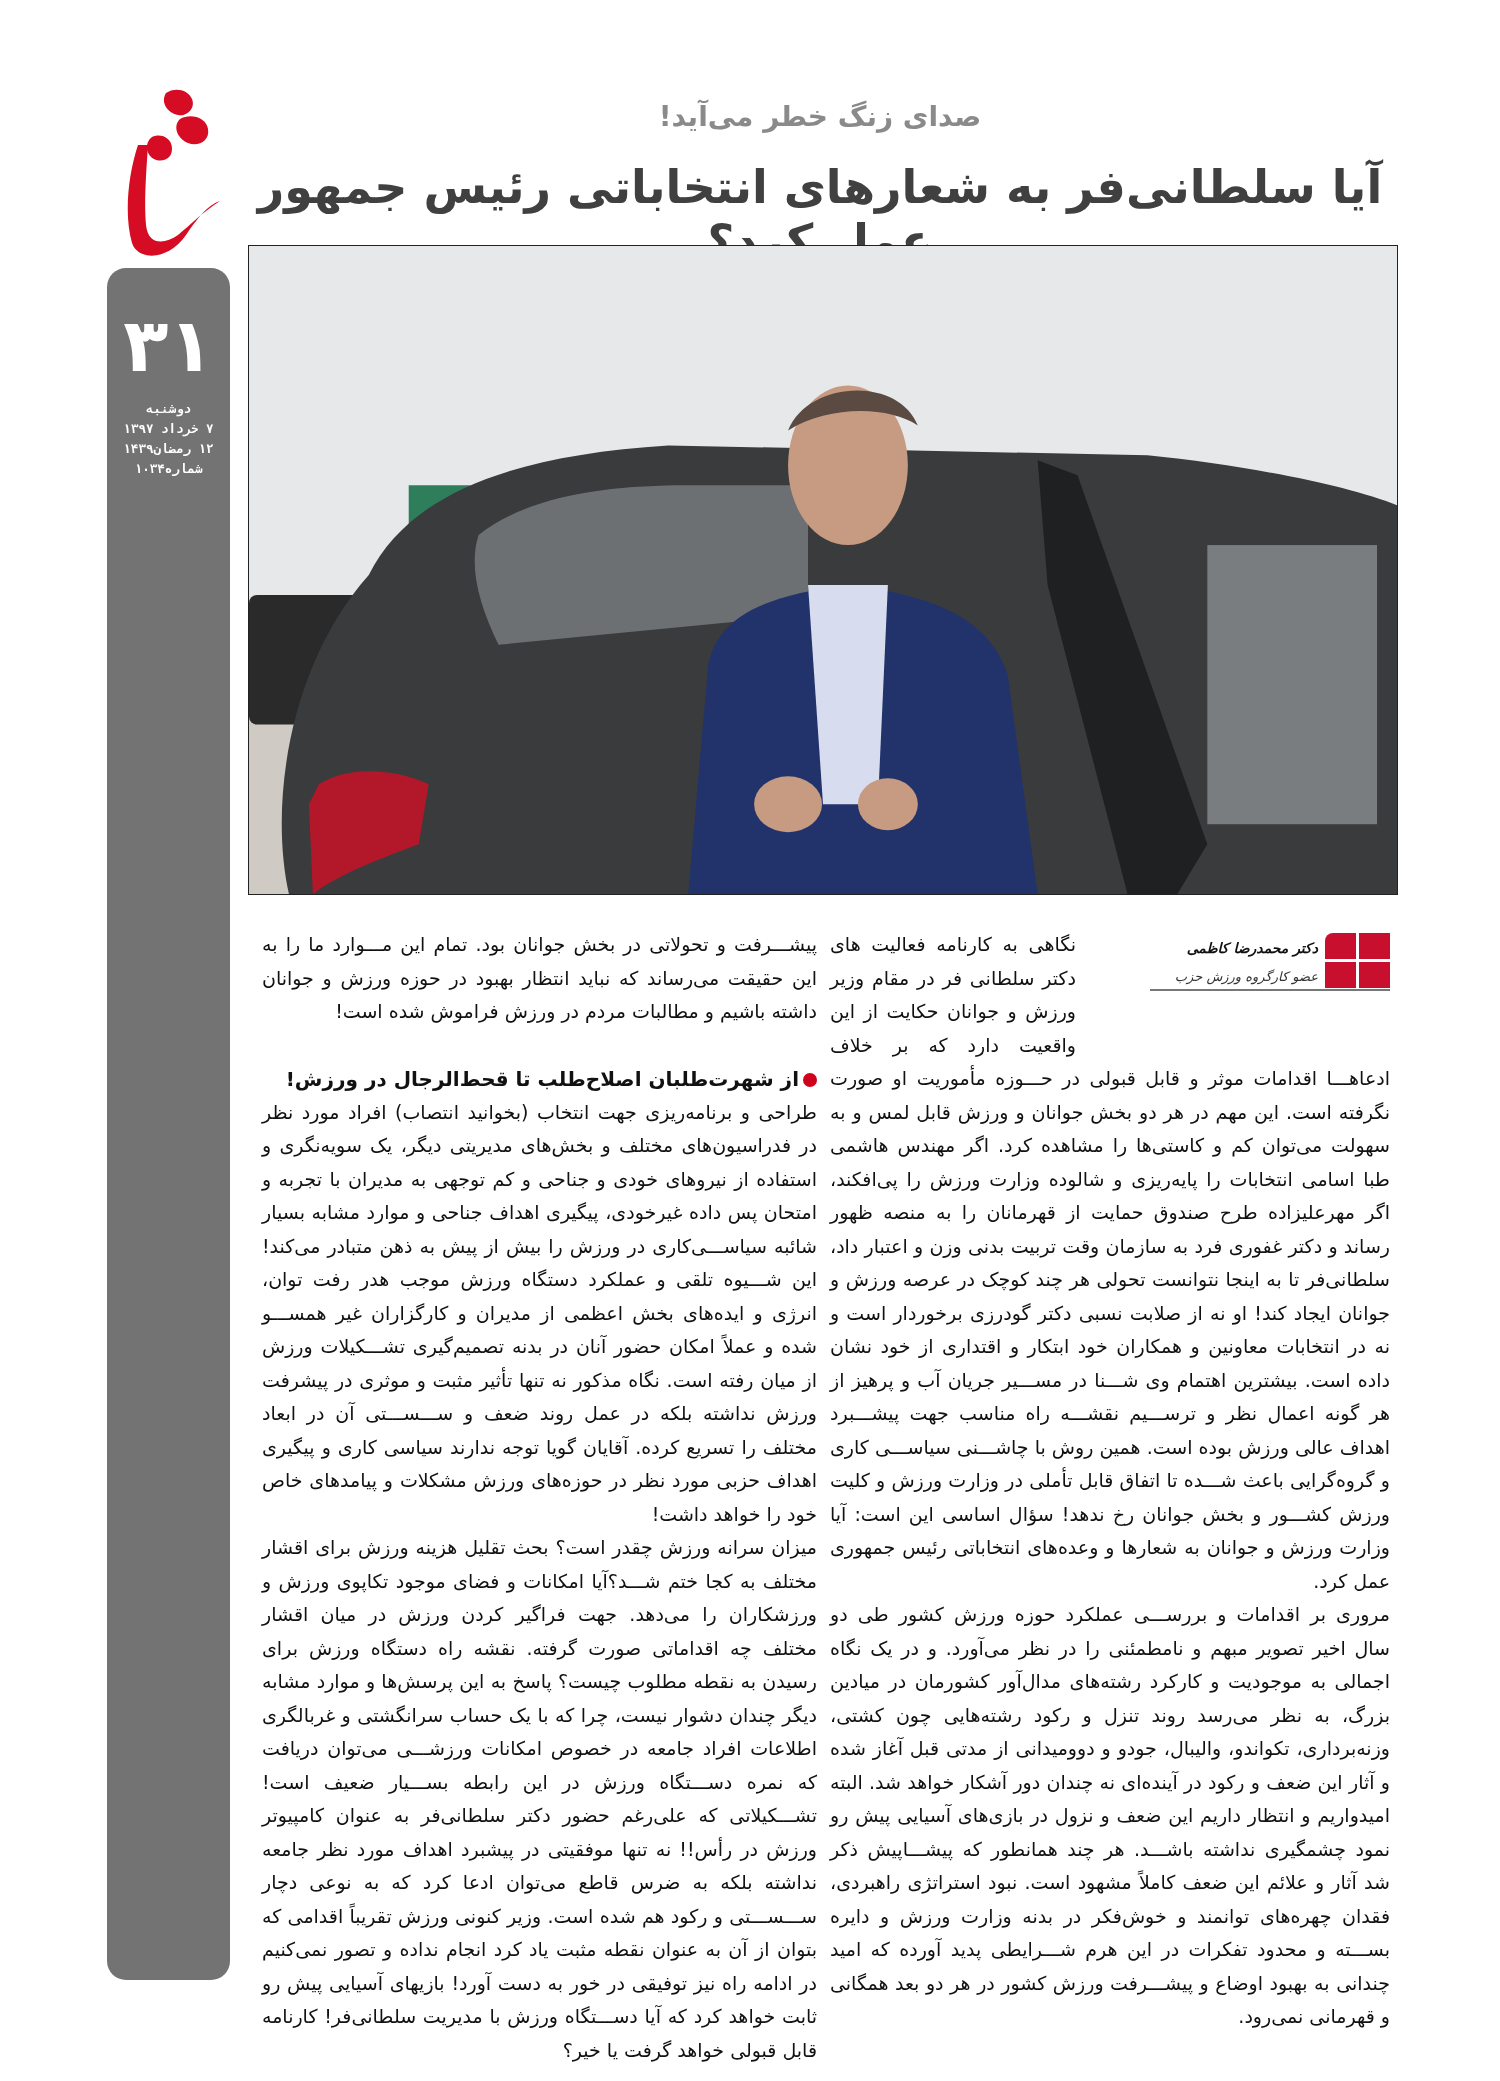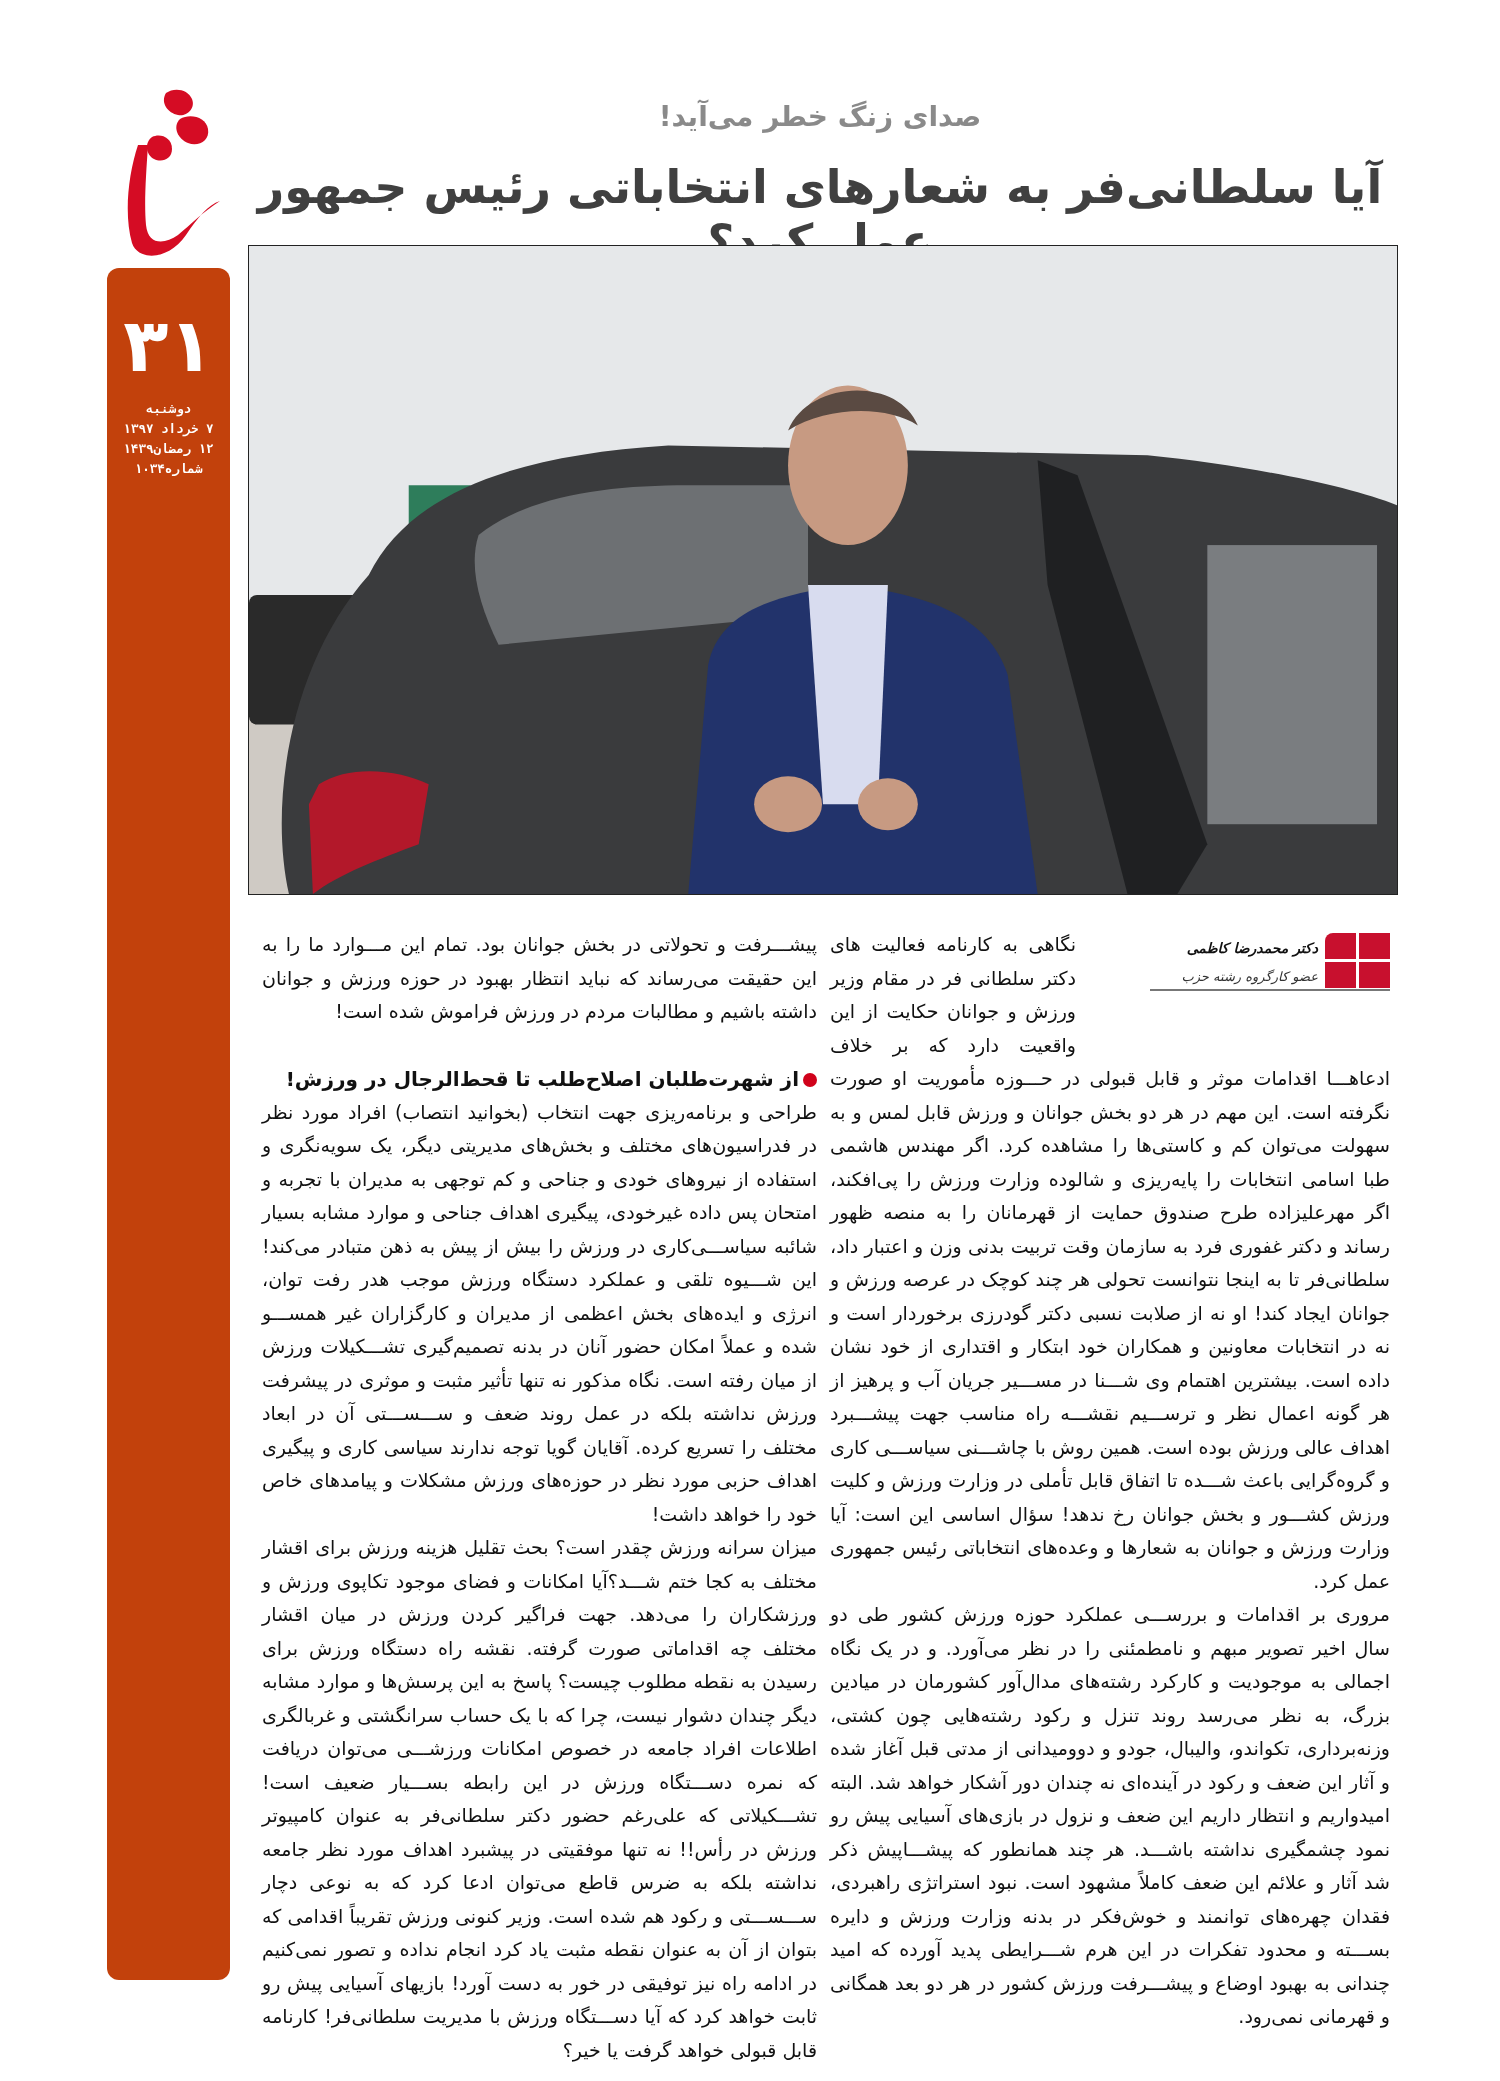--- a/index.html
+++ b/index.html
@@ -5,21 +5,21 @@
   html, body { margin: 0; padding: 0; background: #ffffff; }
   body { width: 1500px; height: 2081px; position: relative; overflow: hidden;
          font-family: "DejaVu Sans", sans-serif; color: #111; }
 
   
   .logo { position: absolute; left: 108px; top: 85px; width: 125px; height: 180px; }
   .logo svg { width: 100%; height: 100%; }
 
   
   .datebar { position: absolute; left: 107px; top: 268px; width: 123px; height: 1712px;
-             background: #c2410c; border-radius: 12px; color: #fff; text-align: center; }
+             background: #737373; border-radius: 19px; color: #fff; text-align: center; }
   .datebar .daynum { font-family: "DejaVu Sans", sans-serif; font-size: 74px; font-weight: bold;
                      margin-top: 40px; line-height: 1; letter-spacing: 2px; direction: rtl; }
   .datebar .line { font-size: 12.5px; font-weight: bold; line-height: 20px; }
   .datebar .lines { margin-top: 18px; font-family: Liberation Mono, monospace; }
 
   
   .kicker { position: absolute; top: 100px; left: 240px; width: 1160px; text-align: center;
             font-size: 28px; font-weight: bold; color: #8a8a8a; }
   .headline { position: absolute; top: 160px; left: 240px; width: 1160px; text-align: center;
               font-size: 46px; font-weight: bold; color: #404040; letter-spacing: -0.5px; }
@@ -101,21 +101,21 @@
 
 <div class="col col-right">
   <div class="author">
     <div class="squares">
       <div class="sq" style="right:0;top:0"></div>
       <div class="sq" style="right:34px;top:0;border-top-left-radius:8px"></div>
       <div class="sq" style="right:0;top:29px"></div>
       <div class="sq" style="right:34px;top:29px"></div>
     </div>
     <div class="name">دکتر محمدرضا کاظمی</div>
-    <div class="role">عضو کارگروه رشته حزب</div>
+    <div class="role">عضو کارگروه ورزش حزب</div>
     <div class="rule"></div>
   </div>
   <p>نگاهی به کارنامه فعالیت های دکتر سلطانی فر در مقام وزیر ورزش و جوانان حکایت از این واقعیت دارد که بر خلاف ادعاهـــا اقدامات موثر و قابل قبولی در حـــوزه مأموریت او صورت نگرفته است. این مهم در هر دو بخش جوانان و ورزش قابل لمس و به سهولت می‌توان کم و کاستی‌ها را مشاهده کرد. اگر مهندس هاشمی طبا اسامی انتخابات را پایه‌ریزی و شالوده وزارت ورزش را پی‌افکند، اگر مهرعلیزاده طرح صندوق حمایت از قهرمانان را به منصه ظهور رساند و دکتر غفوری فرد به سازمان وقت تربیت بدنی وزن و اعتبار داد، سلطانی‌فر تا به اینجا نتوانست تحولی هر چند کوچک در عرصه ورزش و جوانان ایجاد کند! او نه از صلابت نسبی دکتر گودرزی برخوردار است و نه در انتخابات معاونین و همکاران خود ابتکار و اقتداری از خود نشان داده است. بیشترین اهتمام وی شـــنا در مســـیر جریان آب و پرهیز از هر گونه اعمال نظر و ترســـیم نقشـــه راه مناسب جهت پیشـــبرد اهداف عالی ورزش بوده است. همین روش با چاشـــنی سیاســـی کاری و گروه‌گرایی باعث شـــده تا اتفاق قابل تأملی در وزارت ورزش و کلیت ورزش کشـــور و بخش جوانان رخ ندهد! سؤال اساسی این است: آیا وزارت ورزش و جوانان به شعارها و وعده‌های انتخاباتی رئیس جمهوری عمل کرد.</p>
   <p>مروری بر اقدامات و بررســـی عملکرد حوزه ورزش کشور طی دو سال اخیر تصویر مبهم و نامطمئنی را در نظر می‌آورد. و در یک نگاه اجمالی به موجودیت و کارکرد رشته‌های مدال‌آور کشورمان در میادین بزرگ، به نظر می‌رسد روند تنزل و رکود رشته‌هایی چون کشتی، وزنه‌برداری، تکواندو، والیبال، جودو و دوومیدانی از مدتی قبل آغاز شده و آثار این ضعف و رکود در آینده‌ای نه چندان دور آشکار خواهد شد. البته امیدواریم و انتظار داریم این ضعف و نزول در بازی‌های آسیایی پیش رو نمود چشمگیری نداشته باشـــد. هر چند همانطور که پیشـــاپیش ذکر شد آثار و علائم این ضعف کاملاً مشهود است. نبود استراتژی راهبردی، فقدان چهره‌های توانمند و خوش‌فکر در بدنه وزارت ورزش و دایره بســـته و محدود تفکرات در این هرم شـــرایطی پدید آورده که امید چندانی به بهبود اوضاع و پیشـــرفت ورزش کشور در هر دو بعد همگانی و قهرمانی نمی‌رود.</p>
 
 </div>
 
 <div class="col col-left">
   <p>پیشـــرفت و تحولاتی در بخش جوانان بود. تمام این مـــوارد ما را به این حقیقت می‌رساند که نباید انتظار بهبود در حوزه ورزش و جوانان داشته باشیم و مطالبات مردم در ورزش فراموش شده است!</p>
   <div class="sub">

